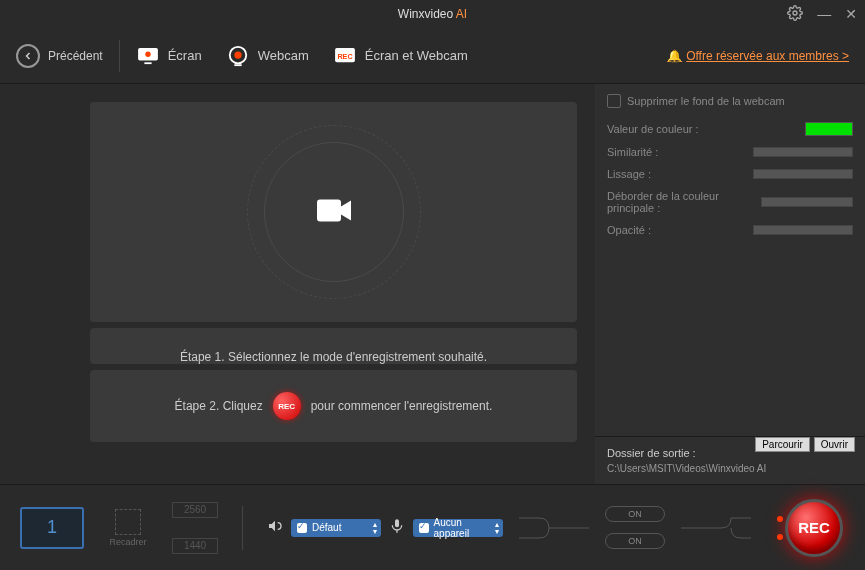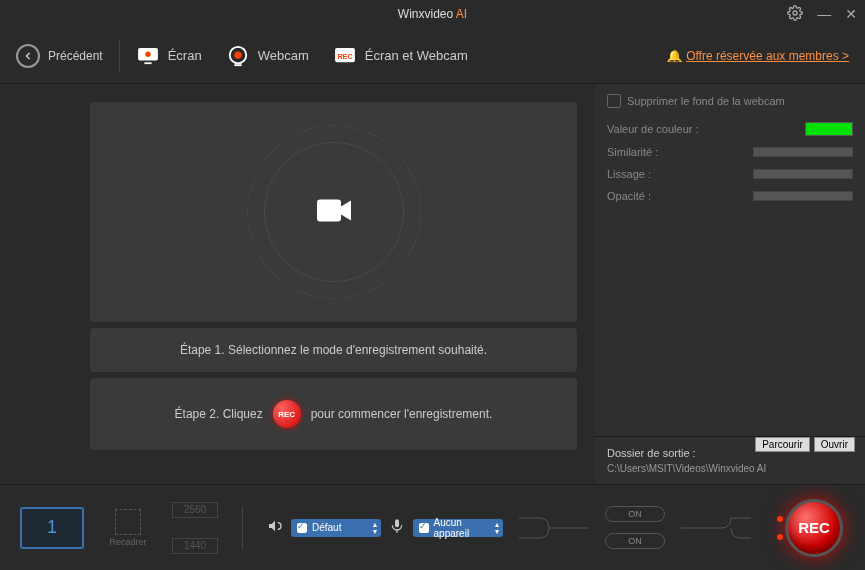--- a/index.html
+++ b/index.html
@@ -16,21 +16,21 @@
 .mode-tabs{display:flex;gap:24px}
 .mode-tab{display:flex;align-items:center;gap:8px;cursor:pointer;color:#ccc;font-size:13px}
 .mode-tab .icon-box{width:24px;height:24px;display:flex;align-items:center;justify-content:center}
 .offer{margin-left:auto;color:#ff9040;text-decoration:underline;cursor:pointer;font-size:12px;display:flex;align-items:center;gap:4px}
 .main{display:flex;height:calc(100% - 28px - 56px - 86px)}
 .preview-area{flex:1;padding:18px 18px 0 90px;display:flex;flex-direction:column;gap:6px}
 .preview-box{background:#3a3a3a;border-radius:4px;height:220px;position:relative;display:flex;align-items:center;justify-content:center;overflow:hidden}
 .preview-circles{position:absolute;width:140px;height:140px;border-radius:50%;border:1px solid #4a4a4a}
 .preview-circles::before{content:"";position:absolute;inset:-18px;border:1px dashed #4a4a4a;border-radius:50%}
 .preview-circles .cam-icon{position:absolute;top:50%;left:50%;transform:translate(-50%,-50%)}
-.step-box{background:#3a3a3a;border-radius:4px;height:44px;display:flex;align-items:center;justify-content:center;color:#ccc;font-size:12px}
+.step-box{background:#3a3a3a;border-radius:4px;height:36px;display:flex;align-items:flex-end;justify-content:center;color:#ccc;font-size:12px}
 .step-box2{background:#3a3a3a;border-radius:4px;height:72px;display:flex;align-items:center;justify-content:center;gap:10px;color:#ccc;font-size:12px}
 .rec-small{width:28px;height:28px;border-radius:50%;background:radial-gradient(circle at 30% 30%,#ff6060,#cc0000);display:flex;align-items:center;justify-content:center;color:#fff;font-size:8px;font-weight:bold;box-shadow:0 0 6px rgba(255,0,0,.6)}
 .side-panel{width:270px;padding:10px 12px;background:#2f2f2f;color:#888;font-size:11px}
 .side-row{display:flex;align-items:center;justify-content:space-between;margin-bottom:10px}
 .side-check{display:flex;align-items:center;gap:6px;color:#888}
 .chk{width:14px;height:14px;border:1px solid #666;border-radius:2px}
 .color-swatch{width:48px;height:14px;background:#00e000;border:1px solid #555}
 .slider-track{width:100px;height:10px;background:#555;border:1px solid #444}
 .output-panel{position:absolute;right:0;bottom:86px;width:270px;padding:10px 12px;background:#2f2f2f;color:#ccc;font-size:11px;border-top:1px solid #1a1a1a}
 .output-panel .label{font-weight:normal;margin-bottom:4px}
@@ -161,20 +161,24 @@
     </div>
     <div class="side-row">
       <span>Similarité :</span>
       <div class="slider-track"></div>
     </div>
     <div class="side-row">
       <span>Lissage :</span>
       <div class="slider-track"></div>
     </div>
     <div class="side-row">
+      <span>Déborder de la couleur principale :</span>
+      <div class="slider-track"></div>
+    </div>
+    <div class="side-row">
       <span>Opacité :</span>
       <div class="slider-track"></div>
     </div>
   </div>
 </div>
 
 <div class="output-panel">
   <div class="label">Dossier de sortie :</div>
   <div class="path">C:\Users\MSIT\Videos\Winxvideo AI</div>
   <div class="btns">

